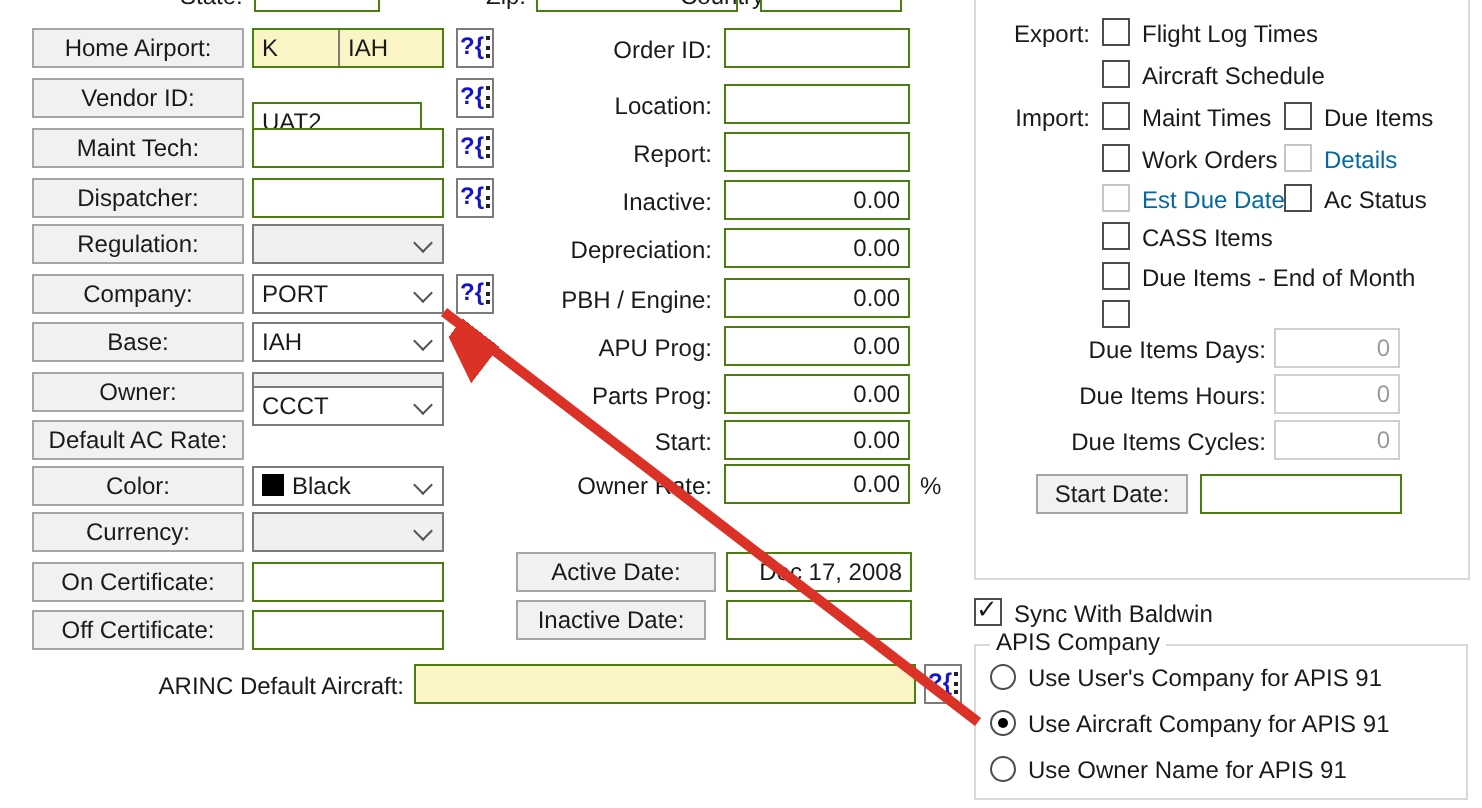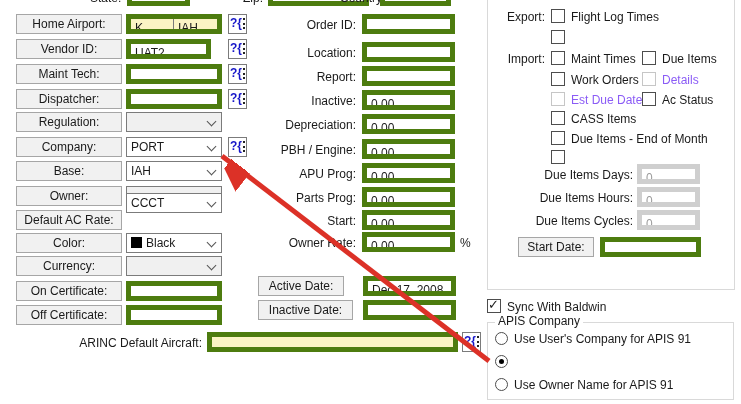--- a/index.html
+++ b/index.html
@@ -5,43 +5,43 @@
   html,body{margin:0;padding:0}
   body{width:741px;height:404px;position:relative;overflow:hidden;background:#fff;
        font-family:"Liberation Sans",sans-serif;font-size:12px;color:#1a1a1a}
   .abs{position:absolute}
   .b{font-weight:normal}
   
   .lbtn{position:absolute;width:106px;height:20px;box-sizing:border-box;
         background:#f1f1f1;border:1px solid #a6a6a6;text-align:center;line-height:18px}
   
   .fld{position:absolute;height:20px;box-sizing:border-box;background:#fff;
-       border:5px solid #4d7c0f;line-height:18px;padding:0 4px;white-space:nowrap;overflow:hidden}
-  .fld.num{text-align:left}
+       border:1px solid #4d7c0f;line-height:18px;padding:0 4px;white-space:nowrap;overflow:hidden}
+  .fld.num{text-align:right}
   .fld.yellow{background:#fbf4c4}
   .fld.dis{border-color:#cfcfcf;color:#9b9b9b}
   
   .combo{position:absolute;width:96px;height:20px;box-sizing:border-box;background:#fff;
          border:1px solid #7b7b7b;line-height:18px;padding:0 18px 0 4px;white-space:nowrap}
   .combo.empty{background:#f0f0f0}
   .chev{position:absolute;right:6px;top:5px;width:6px;height:6px;
         border-right:1.4px solid #555;border-bottom:1.4px solid #555;transform:rotate(45deg)}
   .swatch{display:inline-block;width:11px;height:11px;background:#000;margin-right:4px;vertical-align:-1px}
   
   .lookup{position:absolute;width:19px;height:20px;box-sizing:border-box;background:#fff;
           border:1px solid #7b7b7b;color:#1414c8;font-weight:bold;text-align:center;line-height:17px}
   .ldots{display:inline-block;width:0;height:11px;border-left:2px dotted #222;margin-left:1px;vertical-align:-2px}
   
   .rlbl{position:absolute;text-align:right;line-height:14px}
   
   .cbrow{position:absolute;height:15px;line-height:15px;white-space:nowrap}
   .cb{display:inline-block;width:12px;height:12px;box-sizing:content-box;border:1px solid #4d4d4d;
       background:#fff;vertical-align:-2px;margin-right:6px;position:relative}
   .cb.checked::after{content:"✓";position:absolute;left:0px;top:-3px;font-size:13px;color:#1a1a1a}
-  .cbrow.dis{color:#8b5cf6}
+  .cbrow.dis{color:#0369a1}
   .cbrow.dis .cb{border-color:#c6c6c6}
   .rb{display:inline-block;width:13px;height:13px;box-sizing:border-box;border:1px solid #4d4d4d;
       border-radius:50%;background:#fff;vertical-align:-2px;margin-right:6px;position:relative}
   .rb.checked::after{content:"";position:absolute;left:3px;top:3px;width:5px;height:5px;border-radius:50%;background:#000}
   
   .panel{position:absolute;border:1px solid #d9d9d9}
   .gtitle{position:absolute;background:#fff;padding:0 3px;line-height:13px}
   #arrow-overlay{position:absolute;left:0;top:0;width:741px;height:404px;pointer-events:none;z-index:20}
 </style>
 </head>
@@ -54,21 +54,21 @@
 <div class="abs b" style="left:340px;top:-9px">Country:</div>
 <div class="fld" style="left:380px;top:-14px;width:71px"></div>
 
 <div class="lbtn b" style="left:16px;top:14px">Home Airport:</div>
 <div class="fld yellow" style="left:126px;top:14px;width:96px;padding:0">
   <span style="display:inline-block;width:43px;border-right:1px solid #7b7b7b;padding:0 4px;box-sizing:border-box">K</span><span style="padding:0 4px">IAH</span>
 </div>
 <div class="lookup" style="left:228px;top:14px"><span>?{</span><i class="ldots"></i></div>
 
 <div class="lbtn b" style="left:16px;top:39px">Vendor ID:</div>
-<div class="fld" style="left:126px;top:39px;width:85px">UAT2</div>
+<div class="fld" style="left:126px;top:51px;width:85px">UAT2</div>
 <div class="lookup" style="left:228px;top:39px"><span>?{</span><i class="ldots"></i></div>
 
 <div class="lbtn" style="left:16px;top:64px">Maint Tech:</div>
 <div class="fld" style="left:126px;top:64px;width:96px"></div>
 <div class="lookup" style="left:228px;top:64px"><span>?{</span><i class="ldots"></i></div>
 
 <div class="lbtn" style="left:16px;top:89px">Dispatcher:</div>
 <div class="fld" style="left:126px;top:89px;width:96px"></div>
 <div class="lookup" style="left:228px;top:89px"><span>?{</span><i class="ldots"></i></div>
 
@@ -128,31 +128,31 @@
 <div class="rlbl" style="left:220px;top:191px;width:136px">Parts Prog:</div>
 <div class="fld num" style="left:362px;top:187px;width:93px">0.00</div>
 
 <div class="rlbl" style="left:220px;top:214px;width:136px">Start:</div>
 <div class="fld num" style="left:362px;top:210px;width:93px">0.00</div>
 
 <div class="rlbl" style="left:220px;top:236px;width:136px">Owner Rate:</div>
 <div class="fld num" style="left:362px;top:232px;width:93px">0.00</div>
 <div class="abs" style="left:460px;top:236px">%</div>
 
-<div class="lbtn" style="left:258px;top:276px;width:86px">Active Date:</div>
+<div class="lbtn" style="left:258px;top:276px;width:100px">Active Date:</div>
 <div class="fld num" style="left:363px;top:276px;width:93px">Dec 17, 2008</div>
 
 <div class="lbtn" style="left:258px;top:300px;width:95px">Inactive Date:</div>
 <div class="fld" style="left:363px;top:300px;width:93px"></div>
 
 <div class="panel" style="left:487px;top:-8px;width:246px;height:296px"></div>
 
 <div class="rlbl b" style="left:487px;top:10px;width:58px">Export:</div>
 <div class="cbrow" style="left:551px;top:9px"><span class="cb"></span><span>Flight Log Times</span></div>
-<div class="cbrow" style="left:551px;top:30px"><span class="cb"></span></div>
+<div class="cbrow" style="left:551px;top:30px"><span class="cb"></span><span>Aircraft Schedule</span></div>
 
 <div class="rlbl b" style="left:487px;top:52px;width:58px">Import:</div>
 <div class="cbrow" style="left:551px;top:51px"><span class="cb"></span><span>Maint Times</span></div>
 <div class="cbrow" style="left:642px;top:51px"><span class="cb"></span><span>Due Items</span></div>
 
 <div class="cbrow" style="left:551px;top:72px"><span class="cb"></span><span>Work Orders</span></div>
 <div class="cbrow dis" style="left:642px;top:72px"><span class="cb"></span><span>Details</span></div>
 
 <div class="cbrow dis" style="left:551px;top:92px"><span class="cb"></span><span>Est Due Date</span></div>
 <div class="cbrow" style="left:642px;top:92px"><span class="cb"></span><span>Ac Status</span></div>
@@ -172,21 +172,21 @@
 
 <div class="lbtn" style="left:518px;top:237px;width:76px">Start Date:</div>
 <div class="fld" style="left:600px;top:237px;width:101px"></div>
 
 <div class="cbrow" style="left:487px;top:299px"><span class="cb checked"></span><span>Sync With Baldwin</span></div>
 
 <div class="panel" style="left:487px;top:322px;width:245px;height:76px"></div>
 <div class="gtitle" style="left:495px;top:315px">APIS Company</div>
 
 <div class="cbrow" style="left:495px;top:332px"><span class="rb"></span><span>Use User's Company for APIS 91</span></div>
-<div class="cbrow" style="left:495px;top:355px"><span class="rb checked"></span></div>
+<div class="cbrow" style="left:495px;top:355px"><span class="rb checked"></span><span>Use Aircraft Company for APIS 91</span></div>
 <div class="cbrow" style="left:495px;top:378px"><span class="rb"></span><span>Use Owner Name for APIS 91</span></div>
 
 <svg id="arrow-overlay" viewBox="0 0 741 404">
   <defs>
     <marker id="ah" markerWidth="4.6" markerHeight="4.6" refX="6.5" refY="4" orient="auto" markerUnits="strokeWidth">
       <path d="M0,0 L8,4 L0,8 z" fill="#dc3127"></path>
     </marker>
   </defs>
   <line x1="489" y1="361" x2="222" y2="156" stroke="#dc3127" stroke-width="5" marker-end="url(#ah)"></line>
 </svg>

